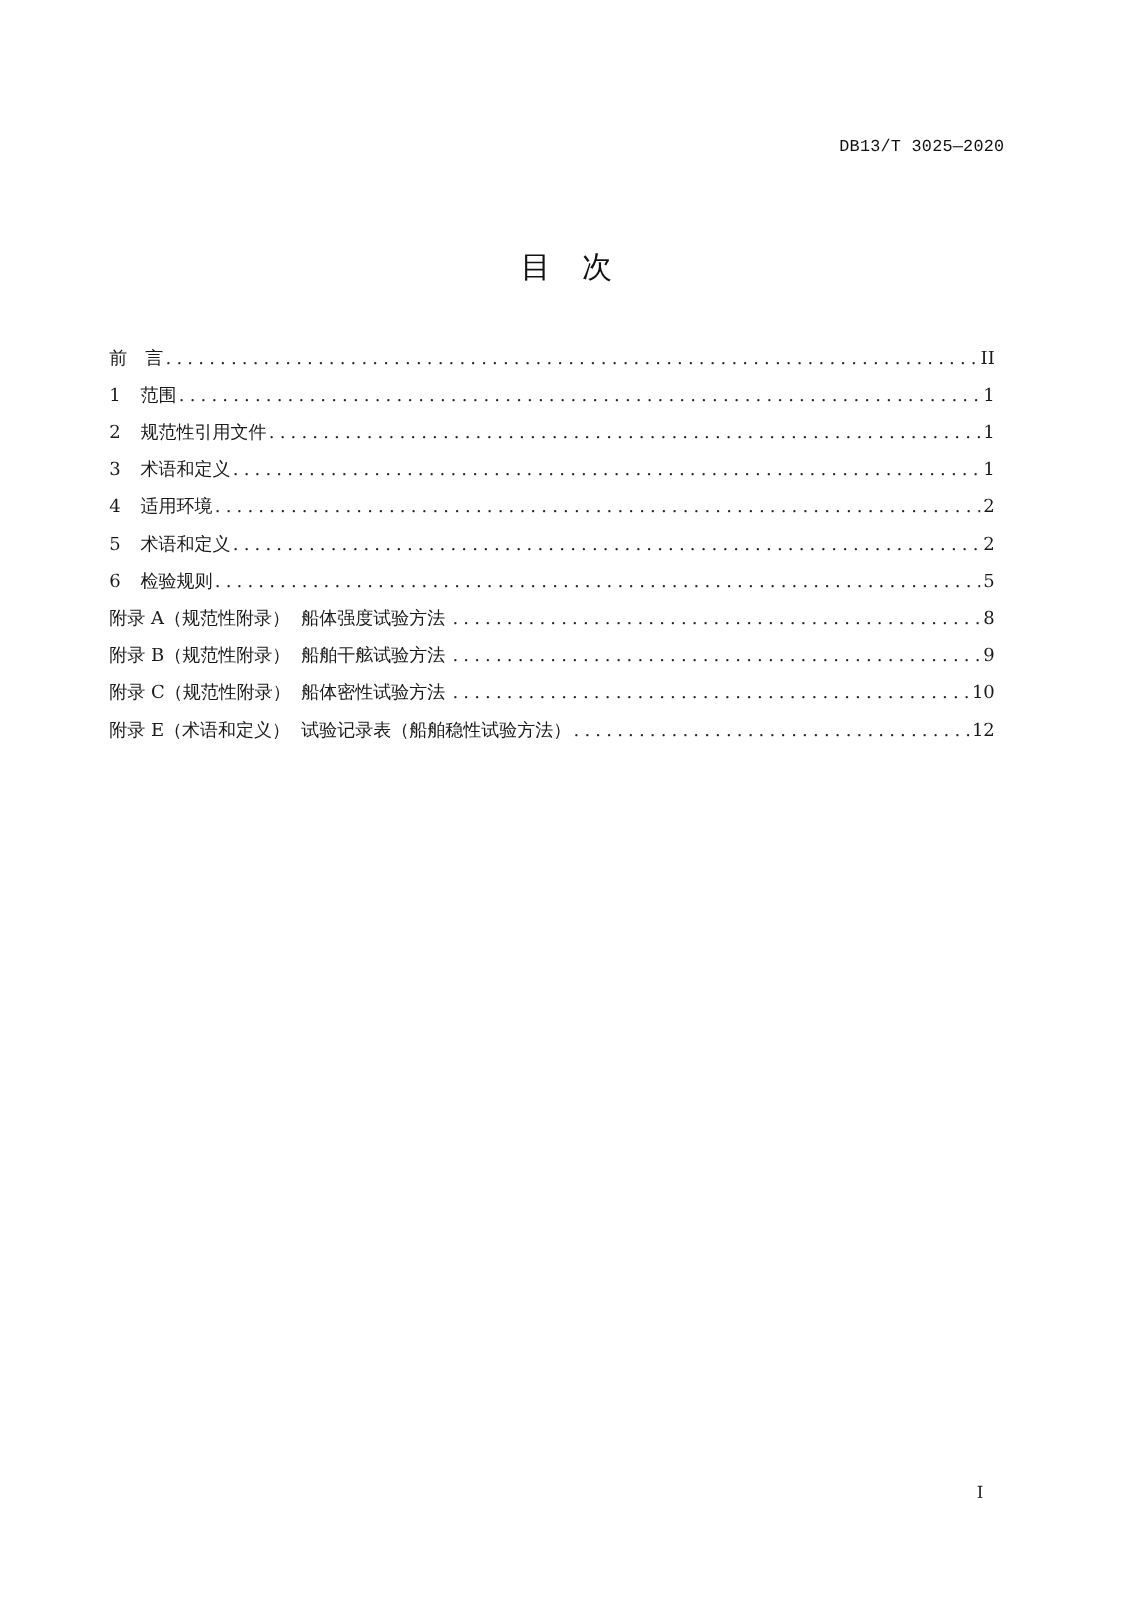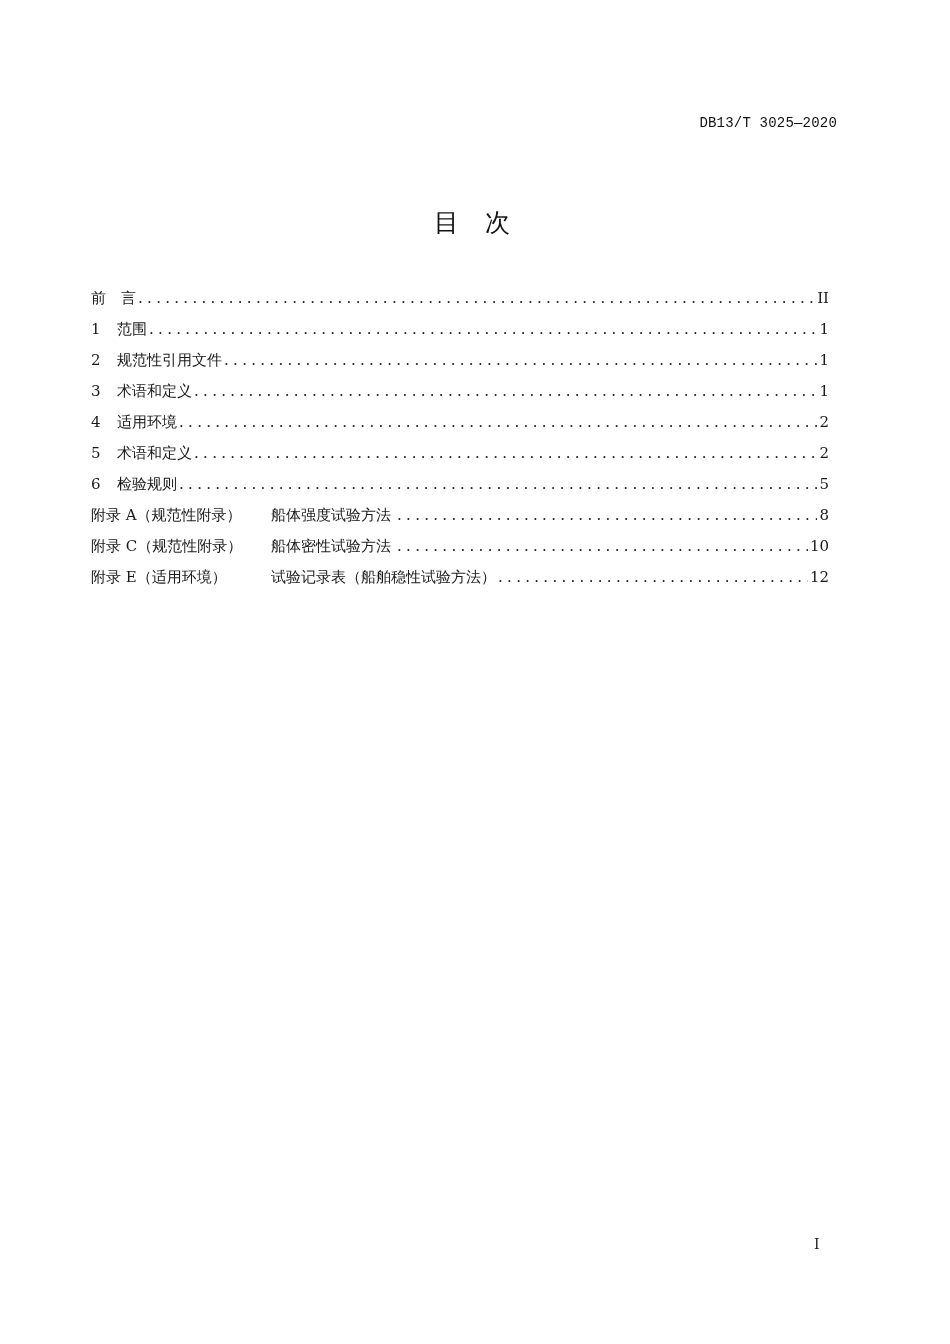--- a/index.html
+++ b/index.html
@@ -15,21 +15,21 @@
       color: #111; padding-left: 20px; box-sizing: border-box;
     }
     .toc {
       position: absolute; top: 287px; left: 91px; width: 738px;
       font-family: "DejaVu Serif", "Liberation Serif", serif; font-size: 15px;
     }
     .toc-row {
       display: flex; align-items: flex-start; height: 31px; line-height: 22px;
     }
     .toc-num { width: 26px; flex: none; }
-    .toc-prefix { flex: none; width: 180px; }
+    .toc-prefix { flex: none; width: 160px; }
     .toc-label { flex: none; white-space: nowrap; }
     .toc-dots {
       flex: 1; overflow: hidden; white-space: nowrap; margin: 0 2px;
       letter-spacing: 4.3px; color: #222;
     }
     .toc-dots::before { content: "................................................................................................................................................................................"; }
     .toc-page { flex: none; text-align: right; }
     .page-number {
       position: absolute; top: 1236px; left: 814px;
       font-family: "DejaVu Serif", "Liberation Serif", serif; font-size: 14px; color: #222;
@@ -87,26 +87,32 @@
     <span class="toc-page">5</span>
   </div>
 
   <div class="toc-row">
     <span class="toc-prefix">附录 A（规范性附录）</span>
     <span class="toc-label">船体强度试验方法</span>
     <span class="toc-dots" style="margin-left:6px"></span>
     <span class="toc-page">8</span>
   </div>
   <div class="toc-row">
+    <span class="toc-prefix">附录 B（规范性附录）</span>
+    <span class="toc-label">船舶干舷试验方法</span>
+    <span class="toc-dots" style="margin-left:6px"></span>
+    <span class="toc-page">9</span>
+  </div>
+  <div class="toc-row">
     <span class="toc-prefix">附录 C（规范性附录）</span>
     <span class="toc-label">船体密性试验方法</span>
     <span class="toc-dots" style="margin-left:6px"></span>
     <span class="toc-page">10</span>
   </div>
   <div class="toc-row">
-    <span class="toc-prefix">附录 E（适用环境）</span>
+    <span class="toc-prefix">附录 E（术语和定义）</span>
     <span class="toc-label">试验记录表（船舶稳性试验方法）</span>
     <span class="toc-dots"></span>
     <span class="toc-page">12</span>
   </div>
 </div>
 
 <div class="page-number">I</div>
 
 </body></html>

